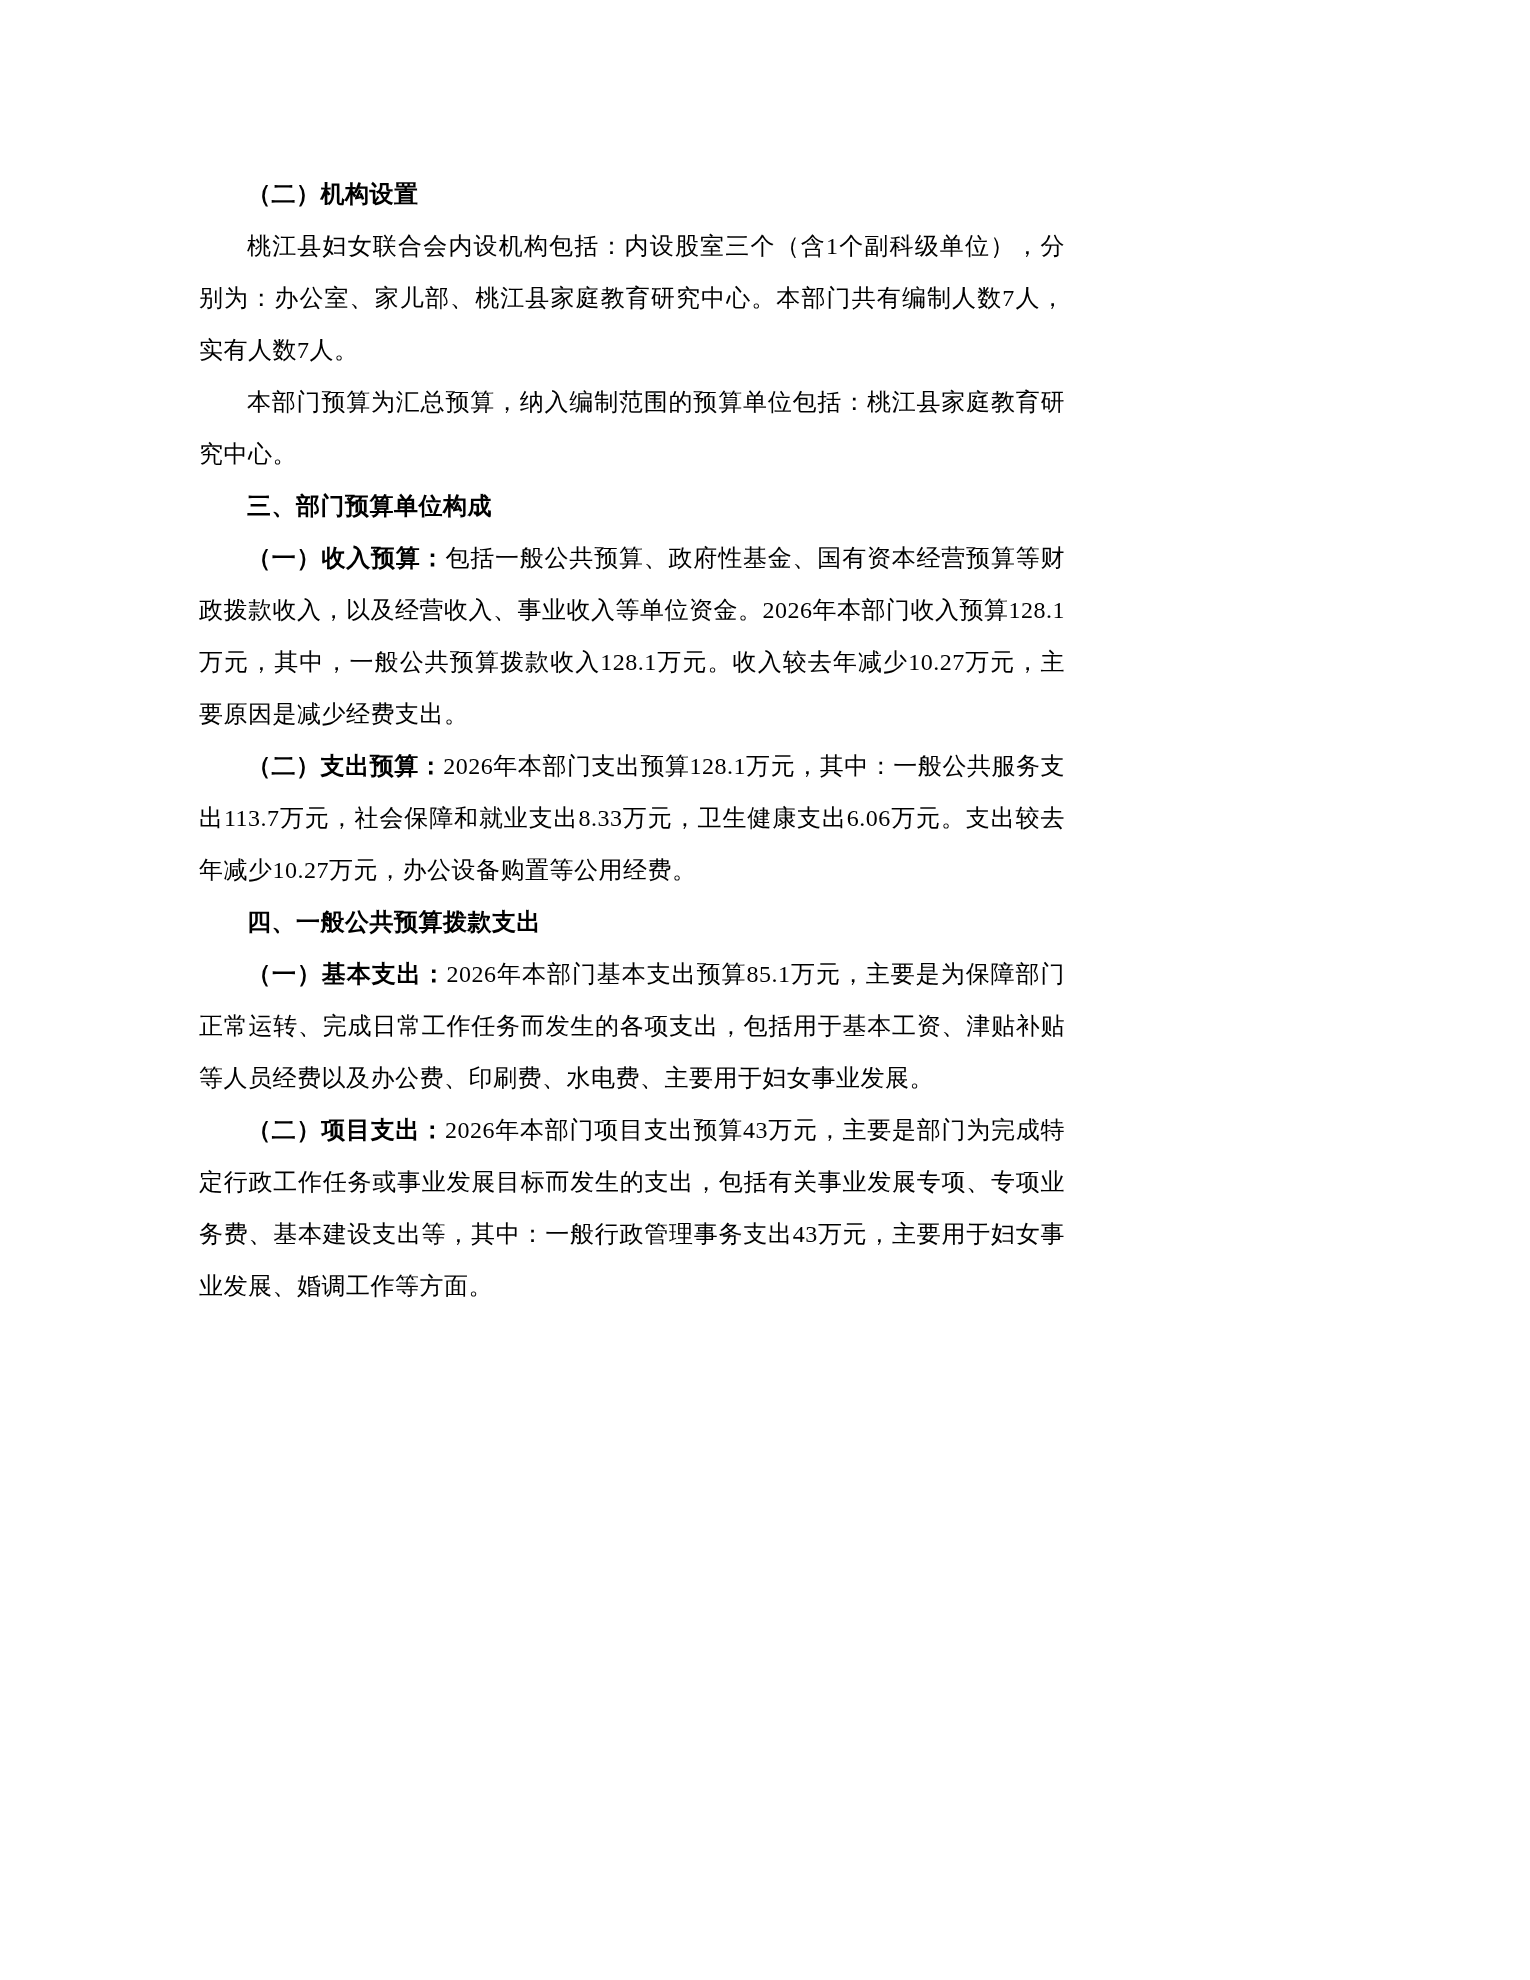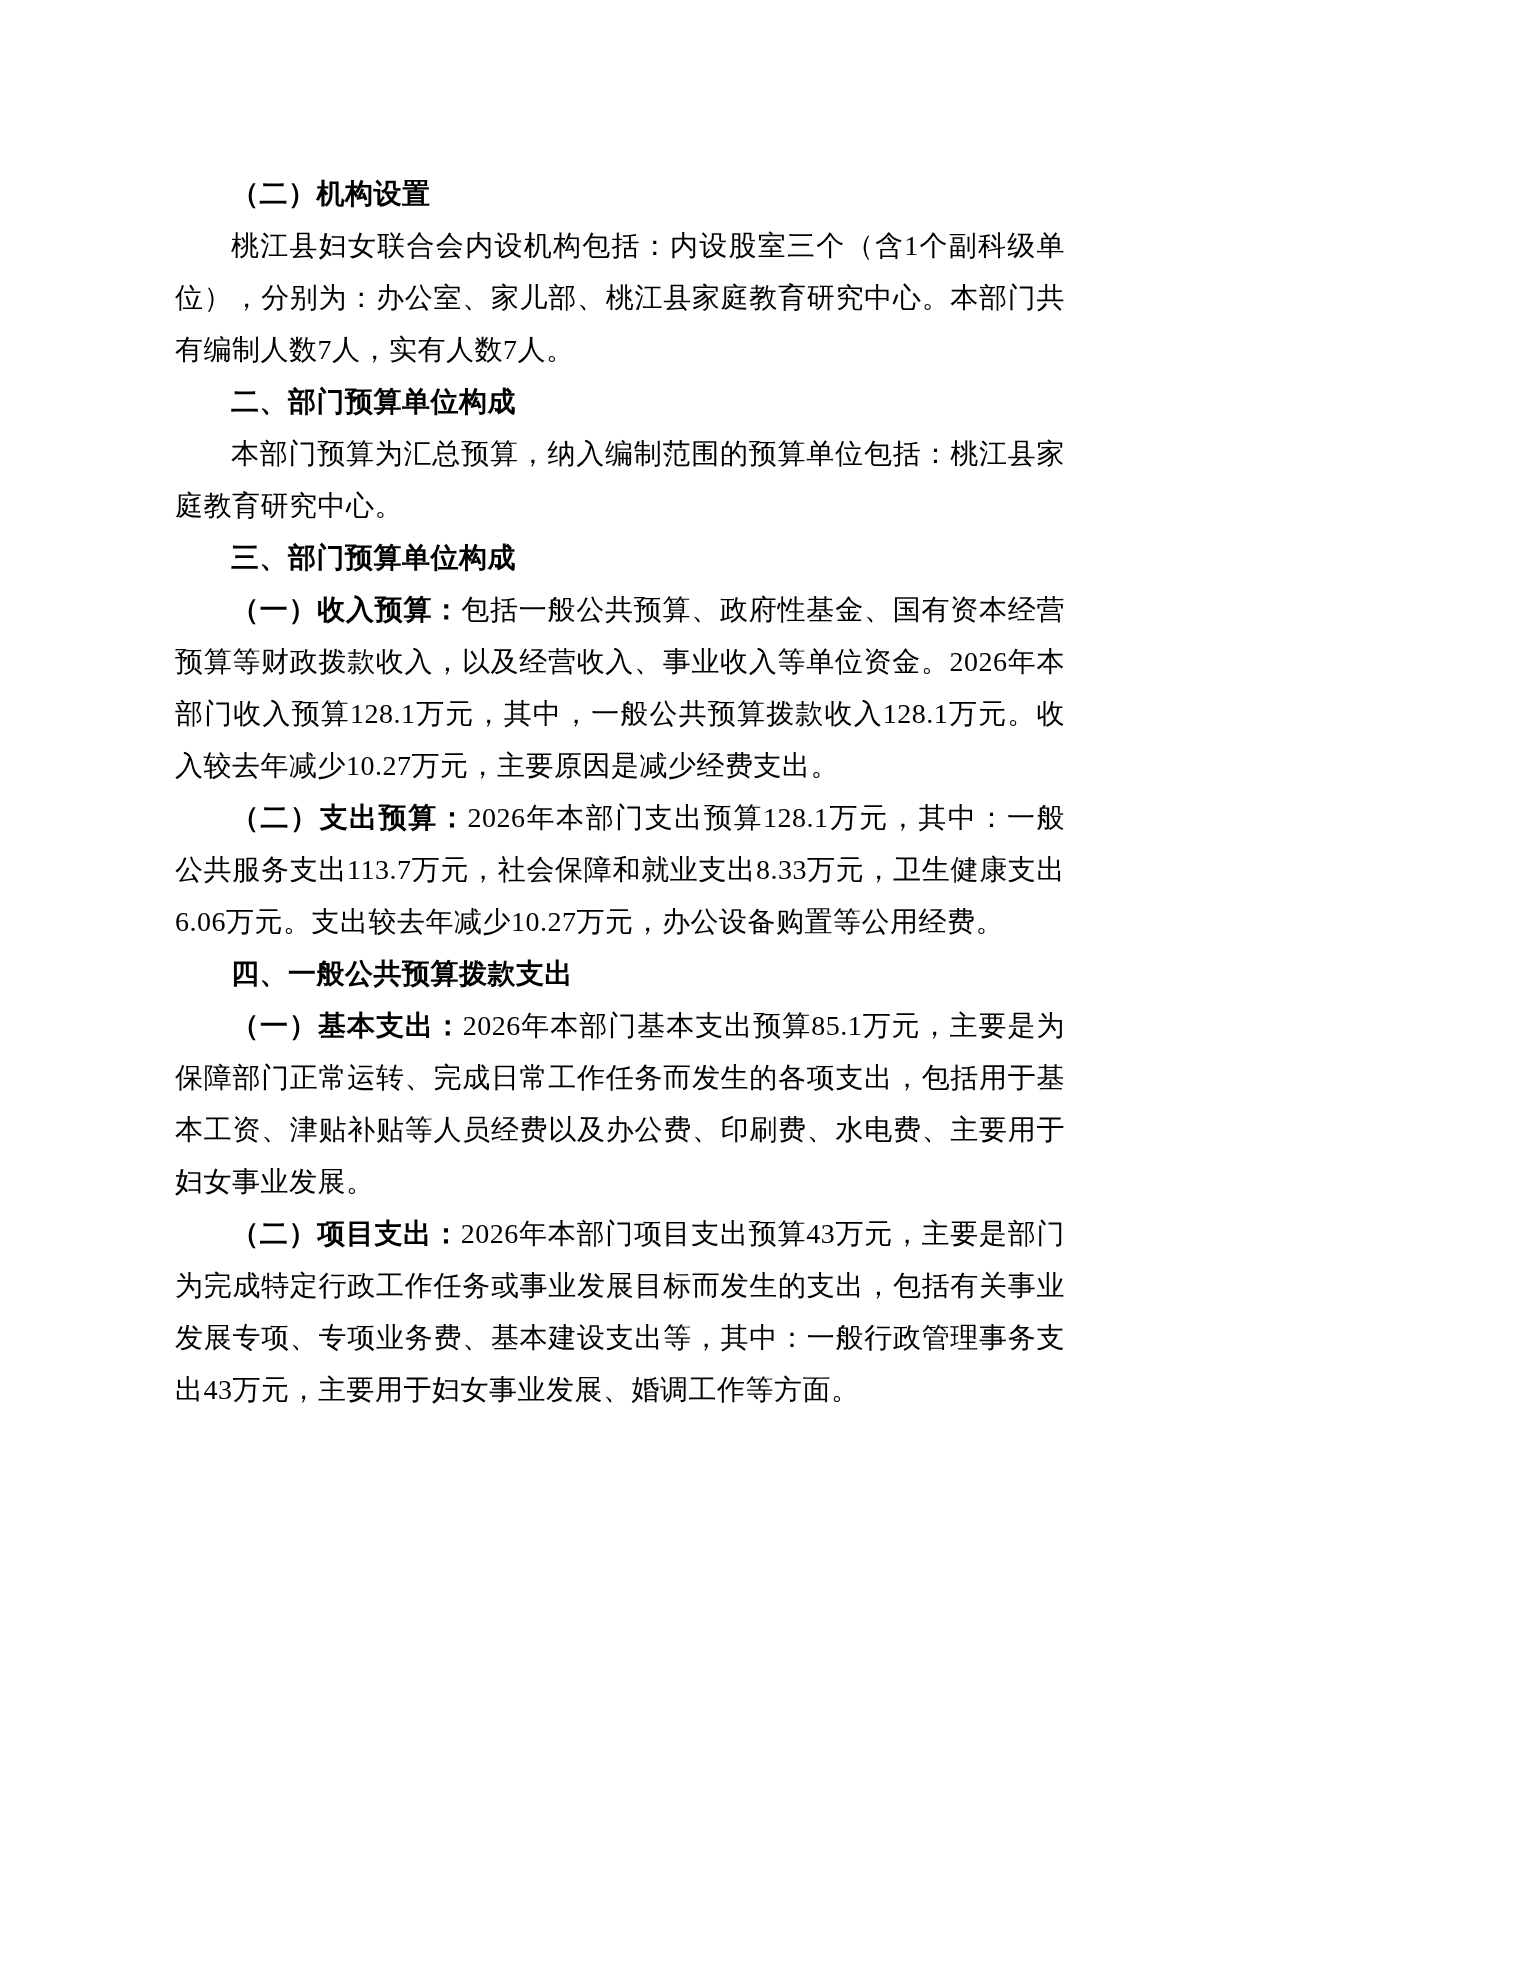--- a/index.html
+++ b/index.html
@@ -10,43 +10,43 @@
     height: 1980px;
     background: #ffffff;
     color: #000000;
     font-family: "Liberation Serif", "DejaVu Serif", serif;
     overflow: hidden;
   }
   .content {
     padding: 168px 465px 0 175px;
   }
   .para, .heading {
-    font-size: 28px;
+    font-size: 24px;
     line-height: 52px;
     text-indent: 2em;
     text-align: justify;
     line-break: anywhere;
     overflow-wrap: anywhere;
     letter-spacing: 0.5px;
+    margin-left: 24px;
   }
   .heading { font-weight: bold; }
   .lead { font-weight: bold; }
   .indent-deep { text-indent: 2.7em; }
 </style>
 </head>
 <body>
 
 <div class="page">
   <div class="content">
 
     <p class="heading">（二）机构设置</p>
 
     <p class="para">桃江县妇女联合会内设机构包括：内设股室三个（含1个副科级单位），分别为：办公室、家儿部、桃江县家庭教育研究中心。本部门共有编制人数7人，实有人数7人。</p>
 
-    <p class="heading">二、部门预算单位构成</p>
 
     <p class="para">本部门预算为汇总预算，纳入编制范围的预算单位包括：桃江县家庭教育研究中心。</p>
 
     <p class="heading">三、部门预算单位构成</p>
 
     <p class="para"><span class="lead">（一）收入预算：</span><span>包括一般公共预算、政府性基金、国有资本经营预算等财政拨款收入，以及经营收入、事业收入等单位资金。2026年本部门收入预算128.1万元，其中，一般公共预算拨款收入128.1万元。收入较去年减少10.27万元，主要原因是减少经费支出。</span></p>
 
     <p class="para"><span class="lead">（二）支出预算：</span><span>2026年本部门支出预算128.1万元，其中：一般公共服务支出113.7万元，社会保障和就业支出8.33万元，卫生健康支出6.06万元。支出较去年减少10.27万元，办公设备购置等公用经费。</span></p>
 
     <p class="heading">四、一般公共预算拨款支出</p>

